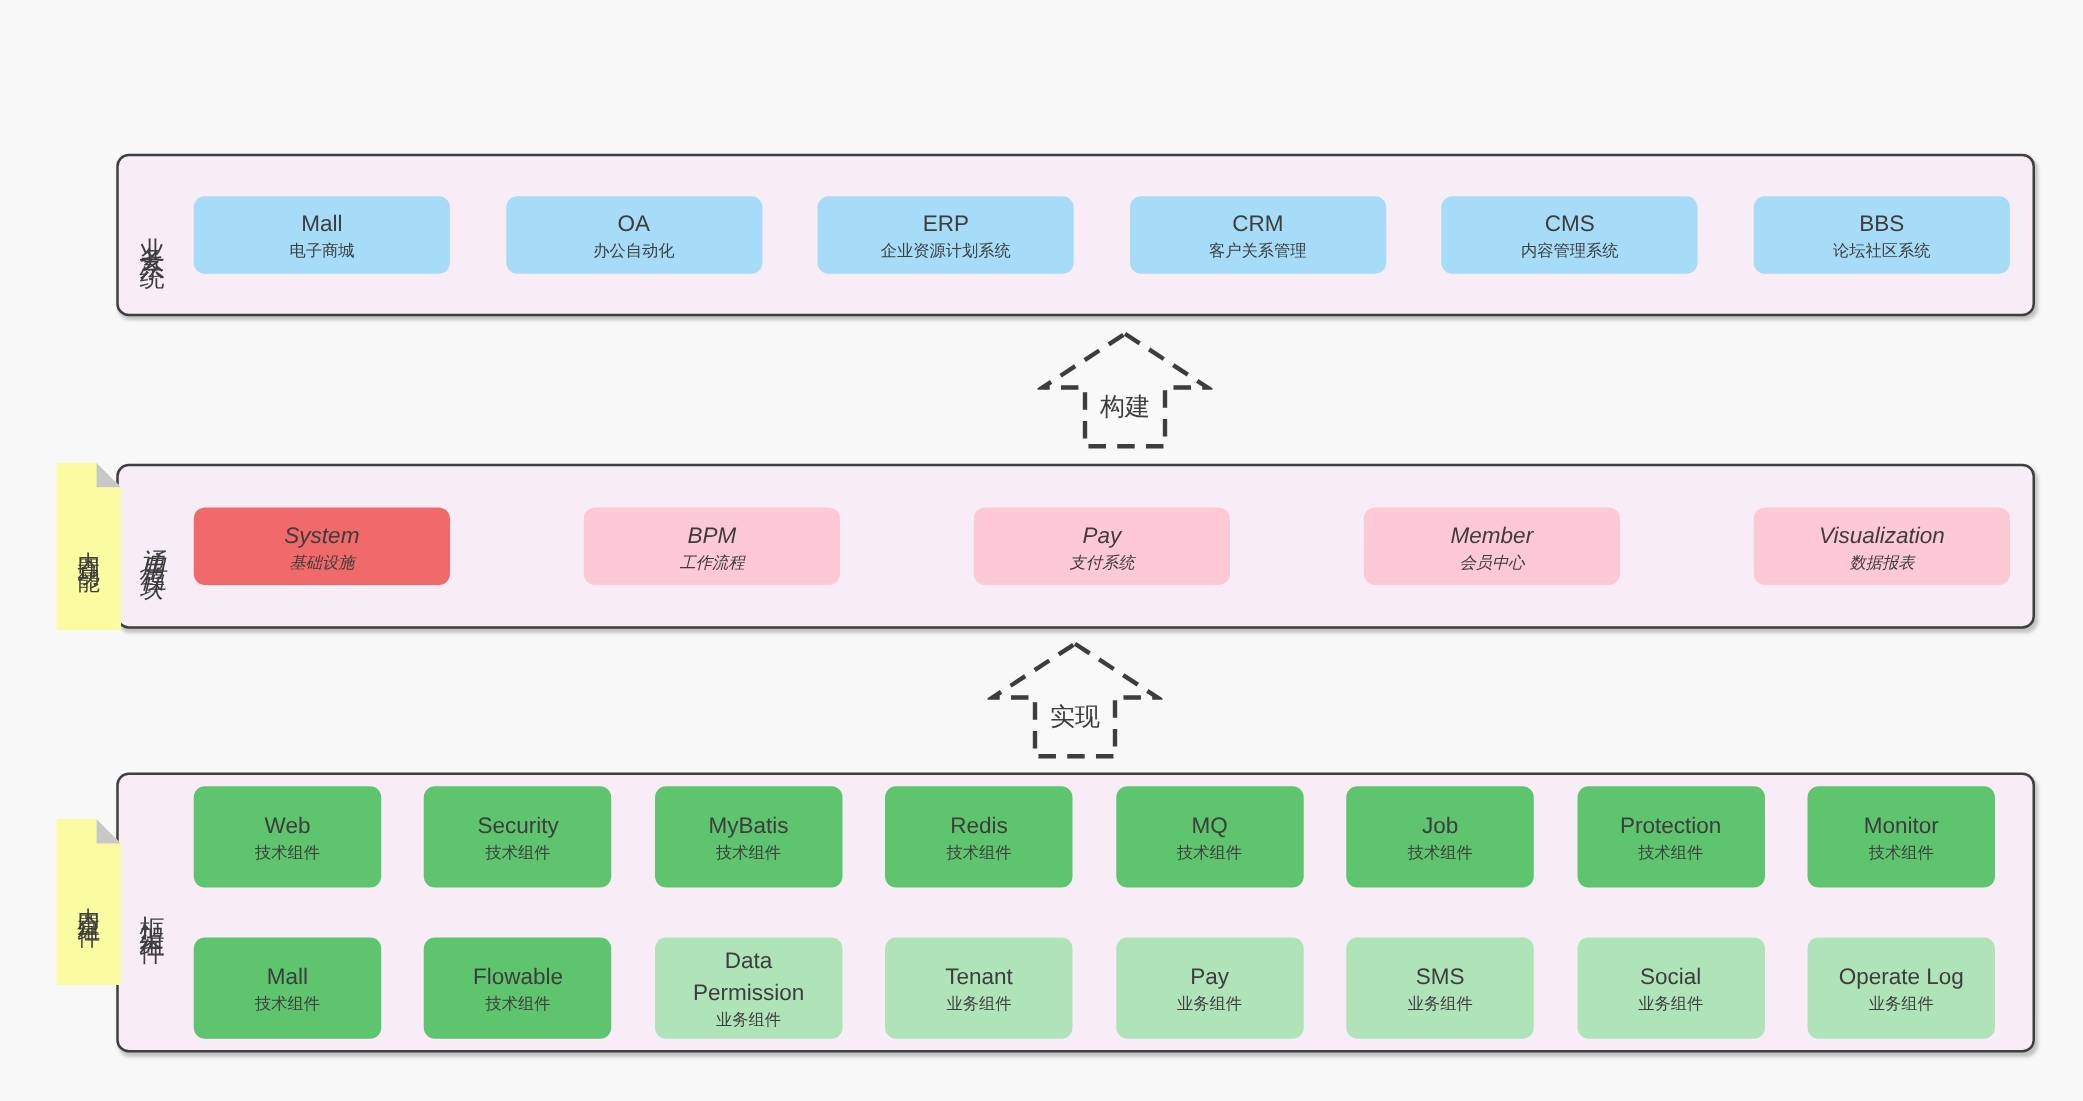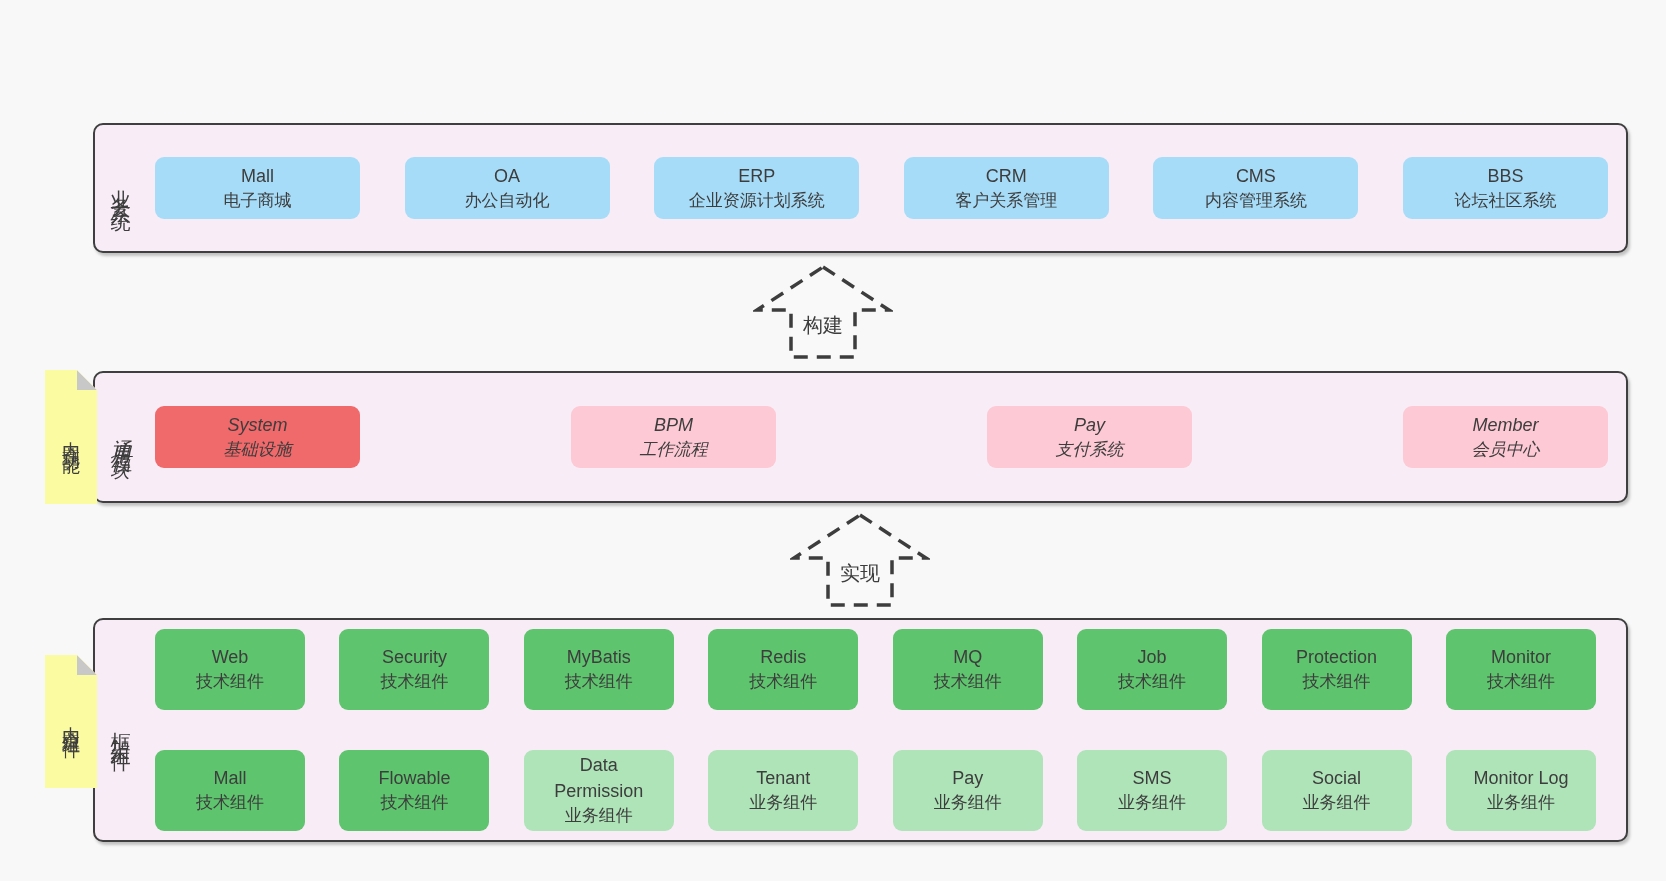--- a/index.html
+++ b/index.html
@@ -77,36 +77,36 @@
     justify-content: center;
     text-align: center;
     border-radius: 9px;
     width: 205px;
     height: 62px;
     font-size: 18px;
     line-height: 1.45;
     box-sizing: border-box;
     padding: 4px 10px;
   }
-  .box .desc { font-size: 17px; }
+  .box .desc { font-size: 13px; }
   .tier3 .box { width: 150px; min-height: 81px; height: 81px; }
 
   .blue        { background: #a7dcf8; }
   .red         { background: #f0696b; }
   .pink        { background: #fcc9d4; }
   .green-dark  { background: #5ec46e; }
   .green-light { background: #afe3b8; }
 
   
   .arrow {
     position: absolute;
     width: 140px;
     height: 96px;
   }
-  .arrow1 { left: 753px; top: 264px; }
+  .arrow1 { left: 830px; top: 264px; }
   .arrow2 { left: 790px; top: 512px; }
   .arrow svg { width: 100%; height: 100%; display: block; }
   .arrow path {
     fill: #f9f9f9;
     stroke: #3d3d3d;
     stroke-width: 3.5;
     stroke-dasharray: 14 9;
   }
   .arrow rect { fill: #f9f9f9; }
   .arrow text {
@@ -208,20 +208,24 @@
         <span class="desc">工作流程</span>
       </div>
       <div class="box pink">
         <span class="name">Pay</span>
         <span class="desc">支付系统</span>
       </div>
       <div class="box pink">
         <span class="name">Member</span>
         <span class="desc">会员中心</span>
       </div>
+      <div class="box pink">
+        <span class="name">Visualization</span>
+        <span class="desc">数据报表</span>
+      </div>
     </div>
   </section>
 
   <div class="arrow arrow2">
     <svg viewBox="0 0 140 96">
       <path d="M 70 3 L 136 46 L 102 46 L 102 93 L 38 93 L 38 46 L 4 46 Z"></path>
       <rect x="44" y="42" width="52" height="36"></rect>
       <text x="70" y="68">实现</text>
     </svg>
   </div>
@@ -291,20 +295,20 @@
         </div>
         <div class="box green-light">
           <span class="name">SMS</span>
           <span class="desc">业务组件</span>
         </div>
         <div class="box green-light">
           <span class="name">Social</span>
           <span class="desc">业务组件</span>
         </div>
         <div class="box green-light">
-          <span class="name">Monitor Log</span>
+          <span class="name">Operate Log</span>
           <span class="desc">业务组件</span>
         </div>
       </div>
     </div>
   </section>
 
 </div>
 
 </body></html>

